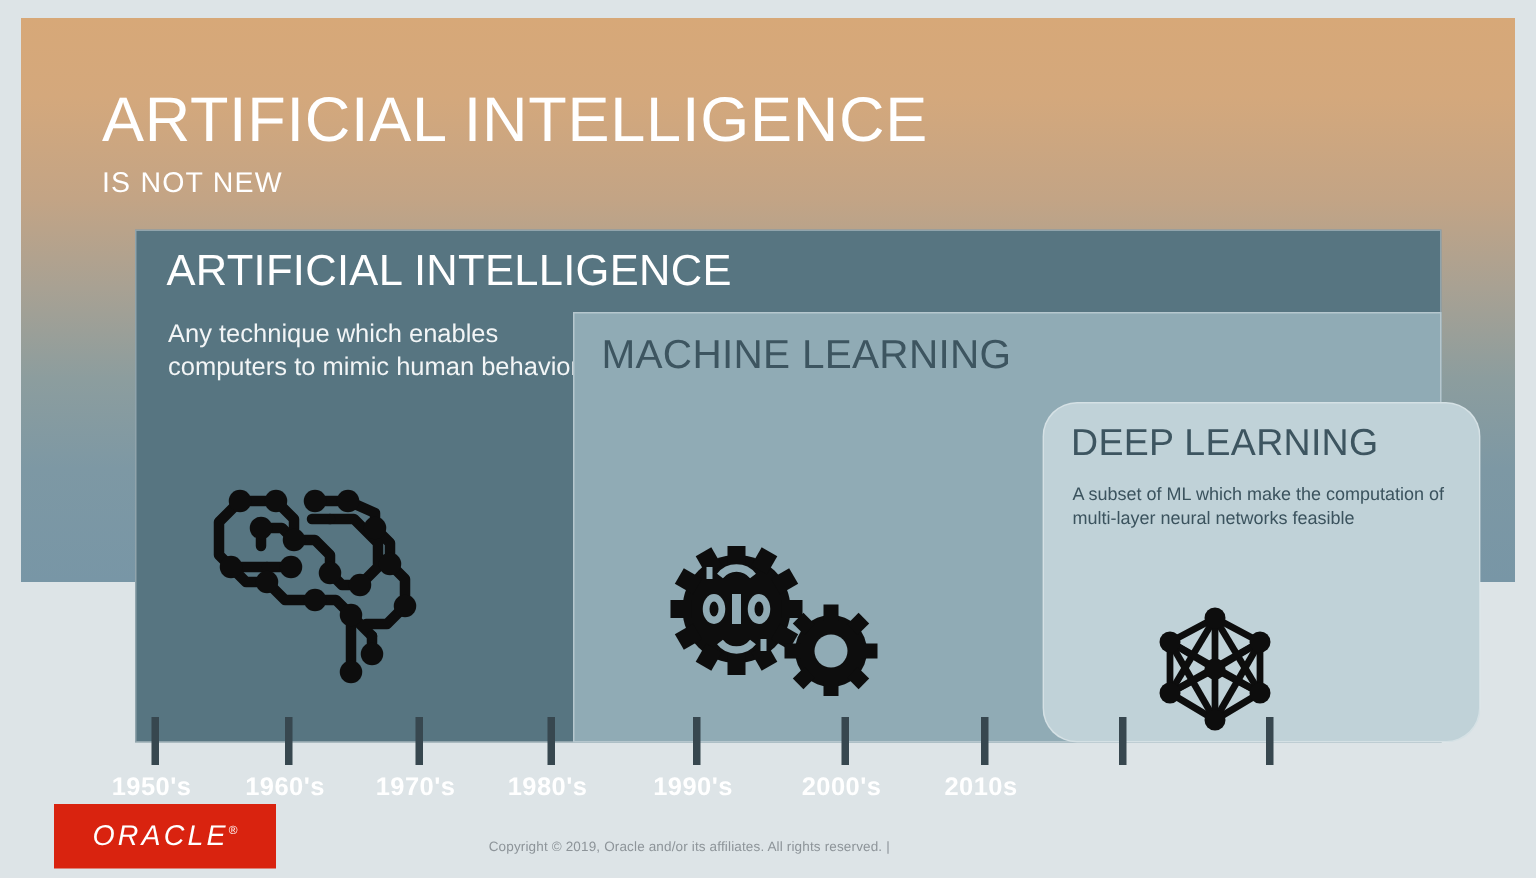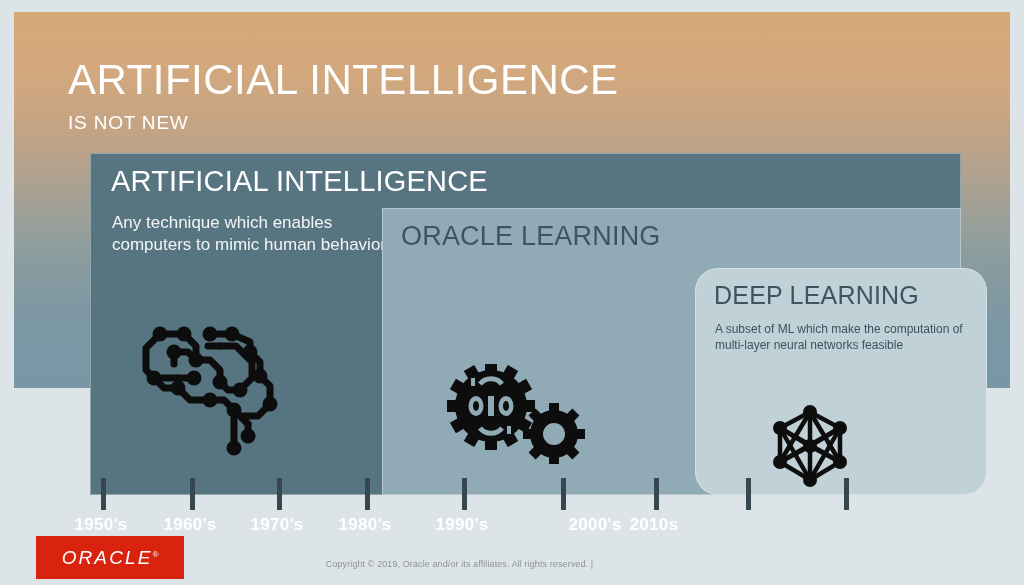--- a/index.html
+++ b/index.html
@@ -230,21 +230,21 @@
       <div id="page-title">ARTIFICIAL INTELLIGENCE</div>
       <div id="page-subtitle">IS NOT NEW</div>
     </div>
 
     <div class="panel" id="panel-ai" style="background: rgb(87, 117, 129);">
       <div class="panel-heading" id="ai-heading">ARTIFICIAL INTELLIGENCE</div>
       <div class="panel-body" id="ai-body">Any technique which enables computers to mimic human behavior</div>
     </div>
 
     <div class="panel" id="panel-ml" style="background: rgb(144, 171, 181);">
-      <div class="panel-heading" id="ml-heading">ORACLE LEARNING</div>
+      <div class="panel-heading" id="ml-heading">MACHINE LEARNING</div>
     </div>
 
     <div class="panel" id="panel-dl" style="background: rgb(192, 210, 216);">
       <div class="panel-heading" id="dl-heading">DEEP LEARNING</div>
       <div class="panel-body" id="dl-body">A subset of ML which make the computation of multi-layer neural networks feasible</div>
     </div>
 
     <div class="panel-icon" id="icon-brain">
       <svg width="162" height="150" viewBox="0 0 162 150" fill="none" stroke="#0d0d0d" stroke-width="7" stroke-linecap="round" stroke-linejoin="round">
 
@@ -380,21 +380,21 @@
         <div class="tick-label" style="left: 87px; color: rgb(255, 255, 255);">1950's</div>
         <div class="tick" style="left: 176px; background: rgb(55, 71, 79);"></div>
         <div class="tick-label" style="left: 176px; color: rgb(255, 255, 255);">1960's</div>
         <div class="tick" style="left: 263px; background: rgb(55, 71, 79);"></div>
         <div class="tick-label" style="left: 263px; color: rgb(255, 255, 255);">1970's</div>
         <div class="tick" style="left: 351px; background: rgb(55, 71, 79);"></div>
         <div class="tick-label" style="left: 351px; color: rgb(255, 255, 255);">1980's</div>
         <div class="tick" style="left: 448px; background: rgb(55, 71, 79);"></div>
         <div class="tick-label" style="left: 448px; color: rgb(255, 255, 255);">1990's</div>
         <div class="tick" style="left: 547px; background: rgb(55, 71, 79);"></div>
-        <div class="tick-label" style="left: 547px; color: rgb(255, 255, 255); margin-left: 34px;">2000's</div>
+        <div class="tick-label" style="left: 547px; color: rgb(255, 255, 255);">2000's</div>
         <div class="tick" style="left: 640px; background: rgb(55, 71, 79);"></div>
         <div class="tick-label" style="left: 640px; color: rgb(255, 255, 255);">2010s</div>
         <div class="tick" style="left: 732px; background: rgb(55, 71, 79);"></div>
         <div class="tick" style="left: 830px; background: rgb(55, 71, 79);"></div>
       </div>
 
   </div>
 
   <div id="footer-band"></div>
 

